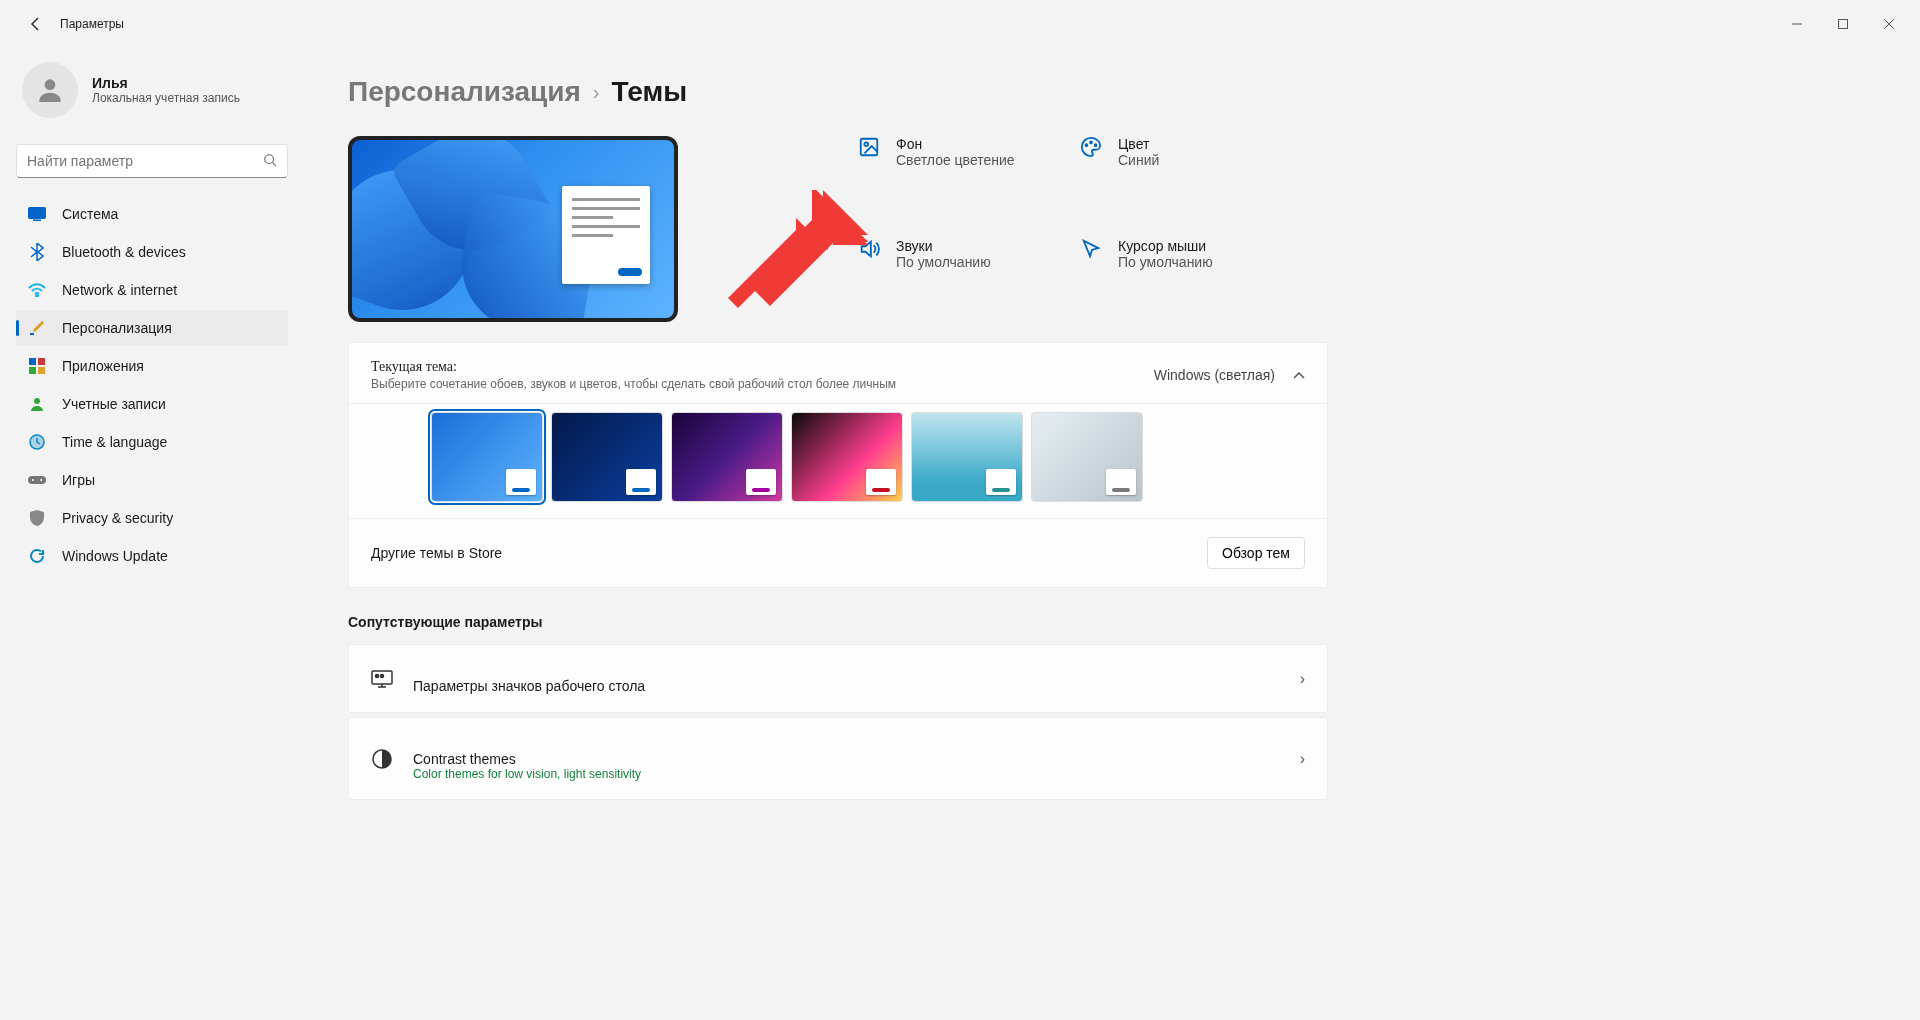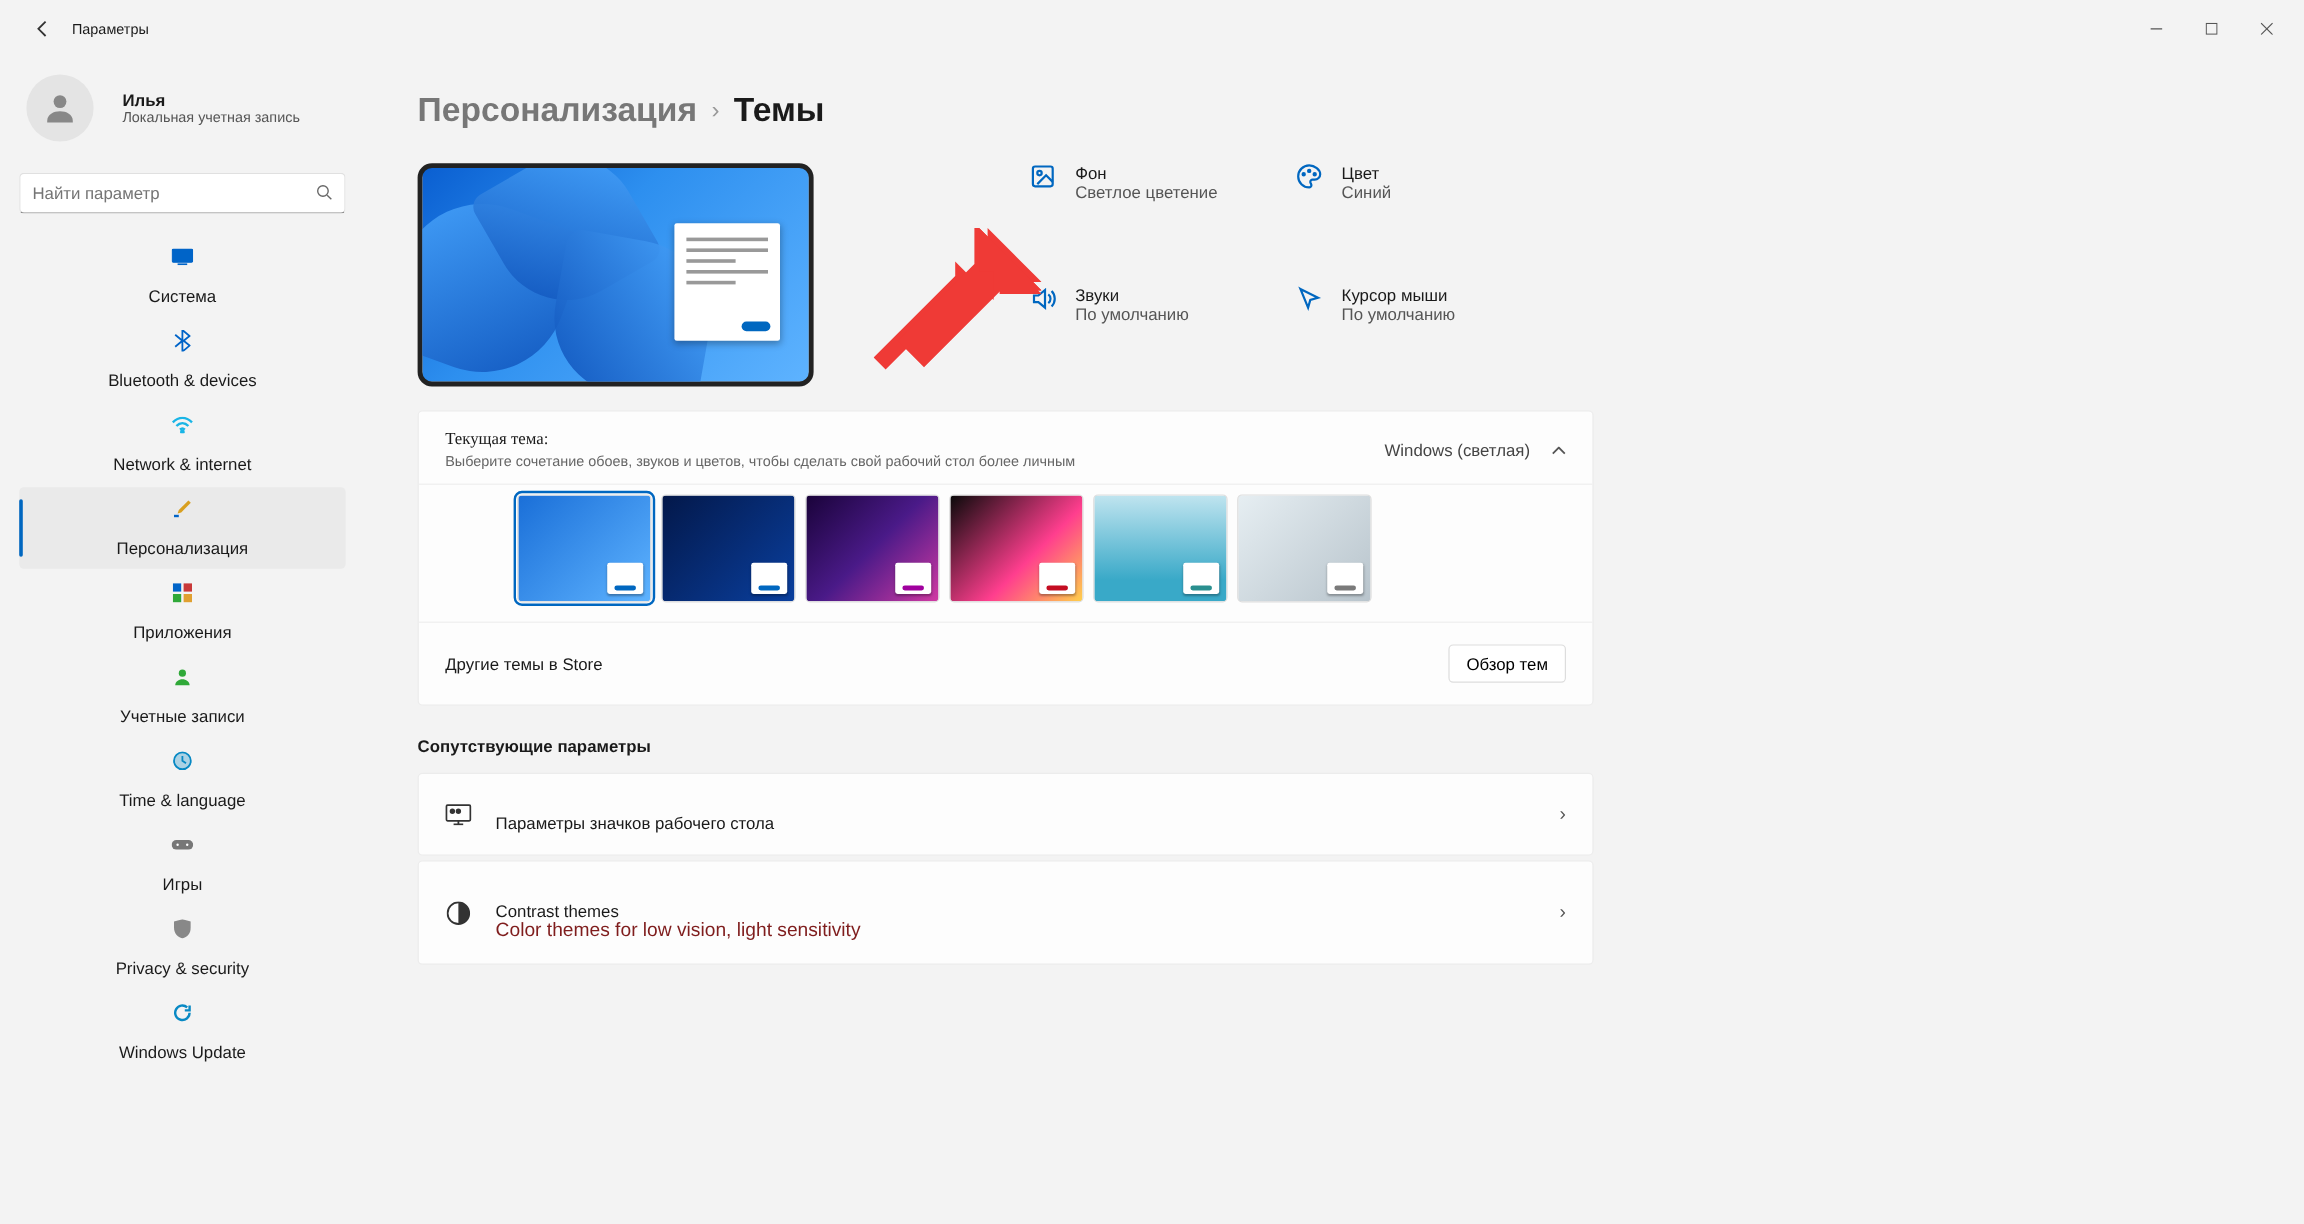--- a/index.html
+++ b/index.html
@@ -4,30 +4,30 @@
 <style>
   * { box-sizing: border-box; margin: 0; padding: 0; font-family: "Segoe UI", Arial, sans-serif; }
   body { background: #f3f3f3; width: 1920px; height: 1020px; overflow: hidden; color: #1a1a1a; }
   .titlebar { display: flex; align-items: center; height: 48px; padding: 0 8px 0 16px; }
   .back-btn { width: 40px; height: 40px; display: flex; align-items: center; justify-content: center; border-radius: 6px; font-size: 16px; cursor: pointer; }
   .title { font-size: 12px; margin-left: 4px; }
   .win-controls { margin-left: auto; display: flex; }
   .win-btn { width: 46px; height: 32px; display: flex; align-items: center; justify-content: center; color: #555; }
   .app { display: flex; height: calc(100% - 48px); }
   .sidebar { width: 300px; padding: 0 12px 0 16px; flex-shrink: 0; }
-  .profile { display: flex; align-items: center; gap: 24px; padding: 14px 6px 26px 6px; }
+  .profile { display: flex; align-items: center; gap: 14px; padding: 14px 6px 26px 6px; }
   .avatar { width: 56px; height: 56px; border-radius: 50%; background: #e4e4e4; display: flex; align-items: center; justify-content: center; }
   .avatar svg { width: 32px; height: 32px; }
   .profile-name { font-size: 14px; font-weight: 600; }
   .profile-sub { font-size: 12px; color: #555; }
   .search { display: flex; align-items: center; height: 34px; background: #fff; border: 1px solid #e0e0e0; border-bottom: 1px solid #888; border-radius: 4px; padding: 0 10px; margin-bottom: 18px; }
   .search input { border: none; outline: none; flex: 1; font-size: 14px; background: transparent; }
   .search-icon { color: #666; font-size: 14px; }
   .nav { display: flex; flex-direction: column; gap: 2px; }
-  .nav-item { display: flex; align-items: center; gap: 16px; padding: 9px 12px; border-radius: 4px; font-size: 14px; cursor: pointer; position: relative; flex-direction: column; }
+  .nav-item { display: flex; align-items: center; gap: 16px; padding: 9px 12px; border-radius: 4px; font-size: 14px; cursor: pointer; position: relative; }
   .nav-item.active { background: #eaeaea; }
   .nav-item.active::before { content: ""; position: absolute; left: 0; top: 10px; bottom: 10px; width: 3px; background: #0067c0; border-radius: 2px; }
   .nav-icon { width: 18px; height: 18px; display: flex; align-items: center; justify-content: center; font-size: 16px; }
   .content { flex: 1; padding: 28px 48px 0 48px; overflow-y: auto; }
   .breadcrumb { display: flex; align-items: center; gap: 12px; margin-bottom: 28px; }
   .bc-parent { font-size: 28px; color: #777; font-weight: 600; cursor: pointer; }
   .bc-sep { font-size: 20px; color: #999; }
   .bc-current { font-size: 28px; font-weight: 600; }
   .hero { display: flex; gap: 180px; margin-bottom: 20px; position: relative; }
   .preview { width: 330px; height: 186px; border: 4px solid #222; border-radius: 12px; background: linear-gradient(135deg, #0a5fd1 0%, #2d8fef 40%, #5eb3ff 100%); position: relative; overflow: hidden; }
@@ -57,21 +57,21 @@
   .thumb.sel { outline: 2px solid #0067c0; outline-offset: 1px; }
   .thumb-mini { position: absolute; right: 6px; bottom: 6px; width: 30px; height: 26px; background: #fff; border-radius: 2px; box-shadow: 0 1px 2px rgba(0,0,0,.3); display:flex; align-items:flex-end; justify-content:center; padding:3px;}
   .thumb-accent{width:18px;height:4px;border-radius:2px;}
   .card-row { display: flex; align-items: center; padding: 18px 22px; border-top:1px solid #eee;}
   .row-label { font-size: 14px; }
   .row-btn { margin-left: auto; background: #fff; border: 1px solid #ddd; border-radius: 4px; padding: 7px 14px; font-size: 14px; cursor: pointer; }
   .section-title { font-size: 14px; font-weight: 600; margin: 26px 0 14px 0; }
   .setting-row { display: flex; align-items: center; background: #fdfdfd; border: 1px solid #ececec; border-radius: 4px; padding: 18px 22px; margin-bottom: 4px; width: 980px; cursor: pointer; gap: 20px; }
   .setting-icon { width: 22px; height: 22px; color: #333; display:flex; align-items:center; justify-content:center;}
   .setting-text .t { font-size: 14px; margin-top: 15px; }
-  .setting-text .s { font-size: 16px; color: #7f1d1d; }
+  .setting-text .s { font-size: 12px; color: #15803d; }
   .setting-chev { margin-left: auto; color: #555; }
 </style>
 </head>
 <body>
 
 <div class="titlebar">
   <div class="back-btn">
     <svg width="16" height="16" viewBox="0 0 16 16">
         <path d="M10 2 L4 8 L10 14" stroke="#333" stroke-width="1.5" fill="none"></path>
       </svg>

